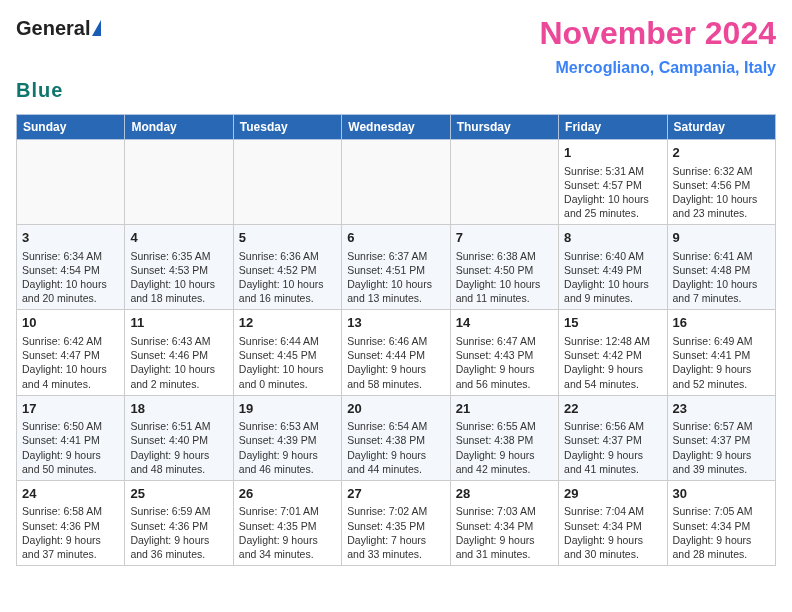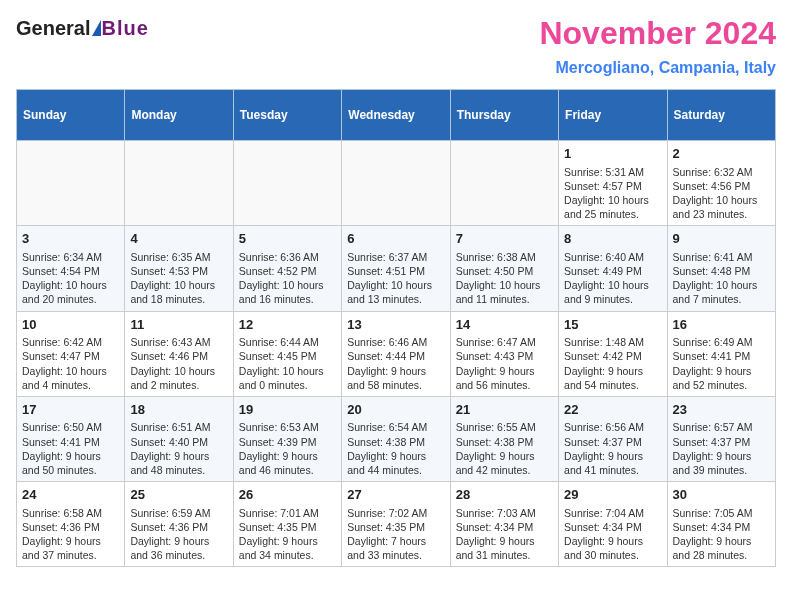--- a/index.html
+++ b/index.html
@@ -32,21 +32,21 @@
       margin-top: 8px;
     }
     .calendar {
       width: 100%;
       border-collapse: collapse;
       font-size: 11px;
     }
     .calendar thead th {
       background: #2968b5;
       color: #fff;
-      padding: 18px 6px;
+      padding: 5px 6px;
       text-align: left;
       font-size: 12px;
       font-weight: bold;
       border: 1px solid #b0c4de;
     }
     .calendar tbody td {
       vertical-align: top;
       padding: 4px 5px;
       border: 1px solid #ccc;
       background: #fff;
@@ -79,29 +79,30 @@
       width: 0;
       height: 0;
       border-left: 9px solid transparent;
       border-right: 0px solid transparent;
       border-bottom: 16px solid #1a5cb5;
       margin-left: 2px;
       vertical-align: middle;
     }
     .logo-block {
       display: flex;
-      flex-direction: row;
+      flex-direction: column;
       line-height: 1.2;
+      gap: 38px;
     }
     .logo-line1 {
       display: flex;
       align-items: center;
     }
     .logo-line2 {
-      color: #701a75;
+      color: #0f766e;
       font-weight: bold;
       font-size: 20px;
       letter-spacing: 1px;
     }
   </style>
 </head>
 <body>
 
 <div class="header">
   <div class="logo-block">
@@ -219,21 +220,21 @@
           <div>Daylight: 9 hours and 58 minutes.</div>
         </td>
         <td>
           <span class="day-num">14</span>
           <div>Sunrise: 6:47 AM</div>
           <div>Sunset: 4:43 PM</div>
           <div>Daylight: 9 hours and 56 minutes.</div>
         </td>
         <td>
           <span class="day-num">15</span>
-          <div>Sunrise: 1:48 AM</div>
+          <div>Sunrise: 12:48 AM</div>
           <div>Sunset: 4:42 PM</div>
           <div>Daylight: 9 hours and 54 minutes.</div>
         </td>
         <td>
           <span class="day-num">16</span>
           <div>Sunrise: 6:49 AM</div>
           <div>Sunset: 4:41 PM</div>
           <div>Daylight: 9 hours and 52 minutes.</div>
         </td>
       </tr>

